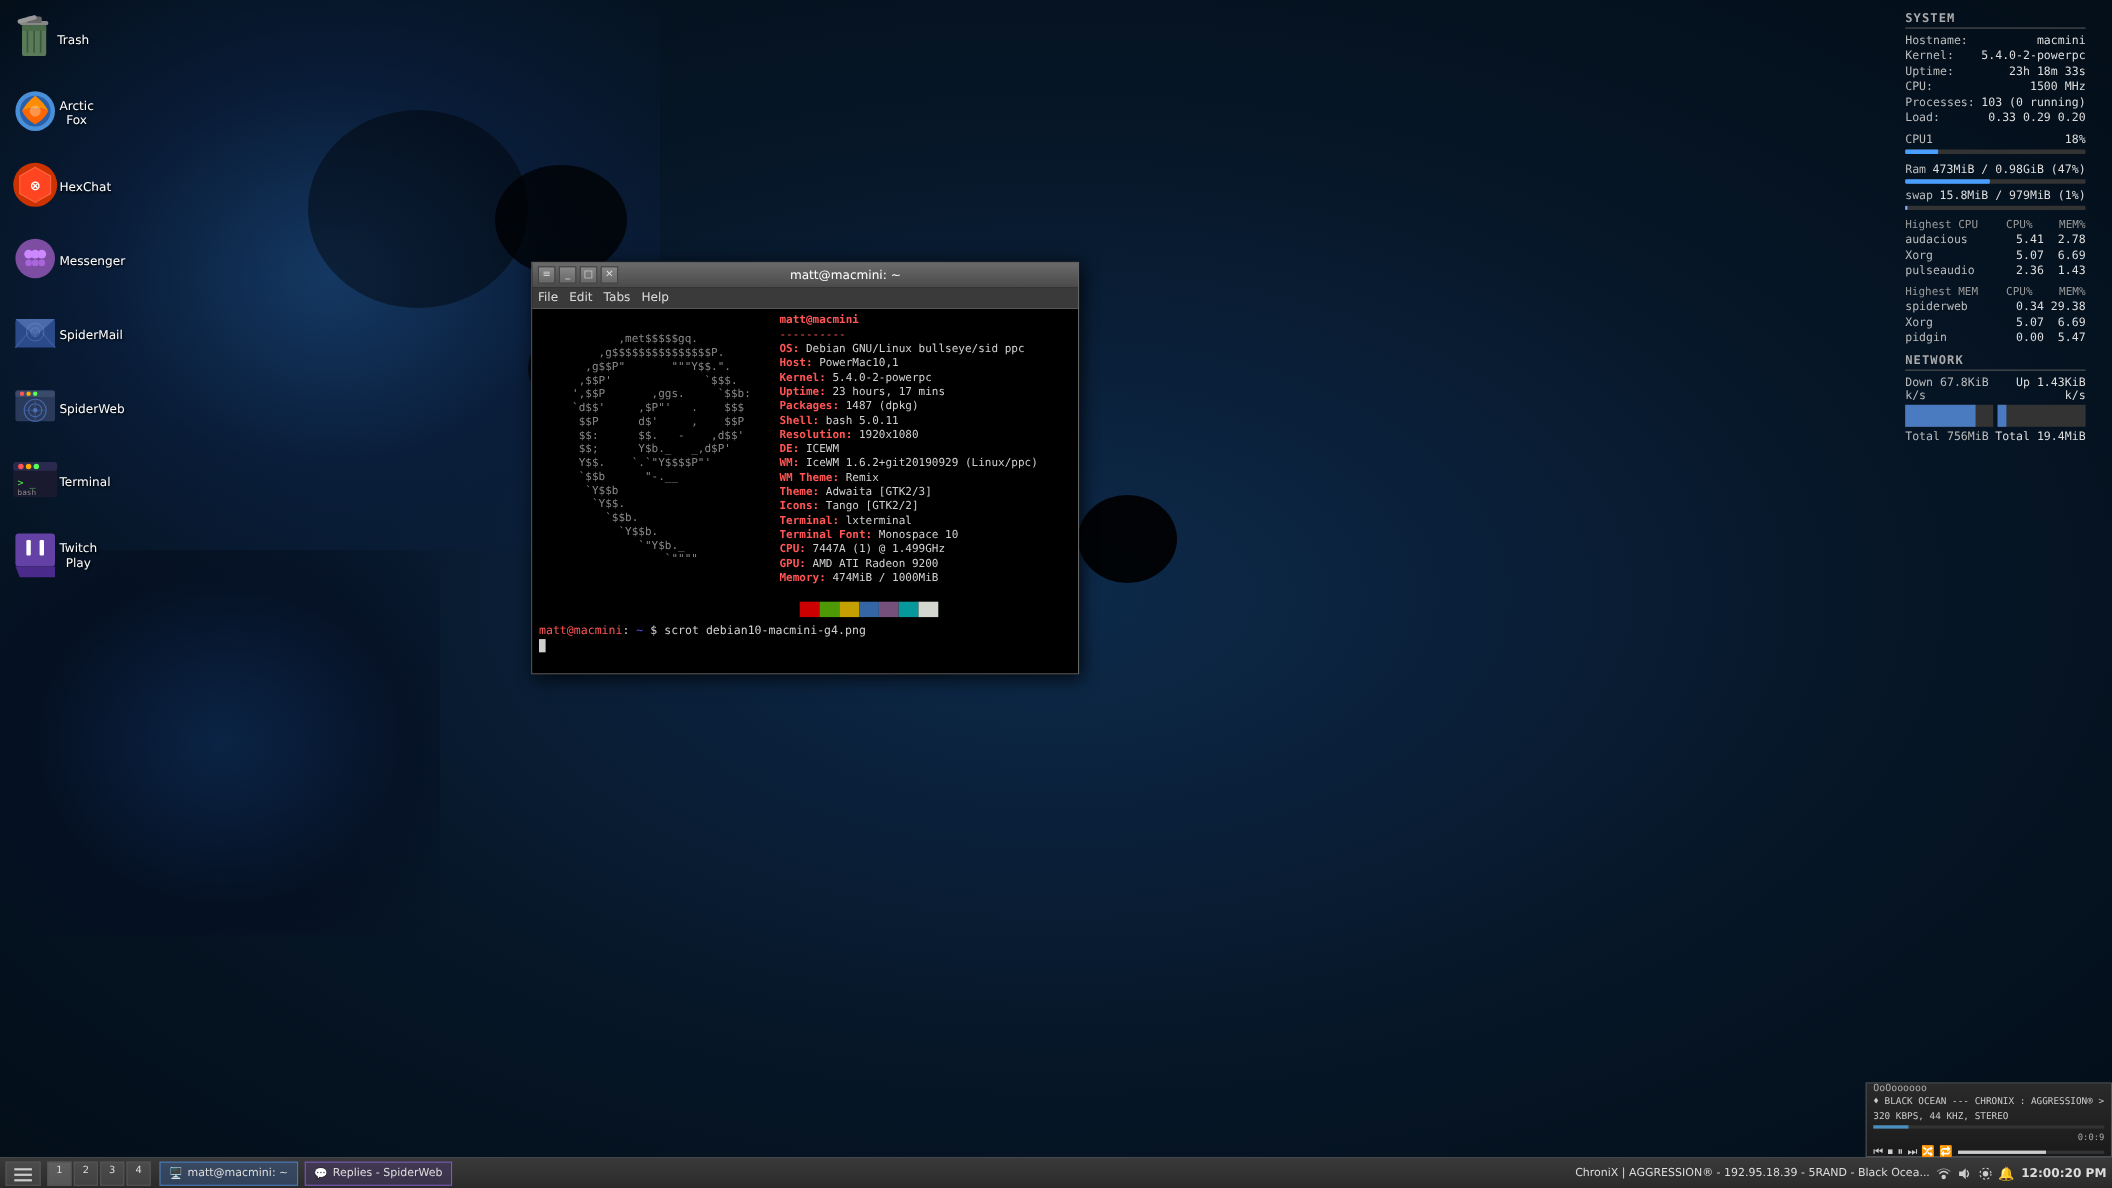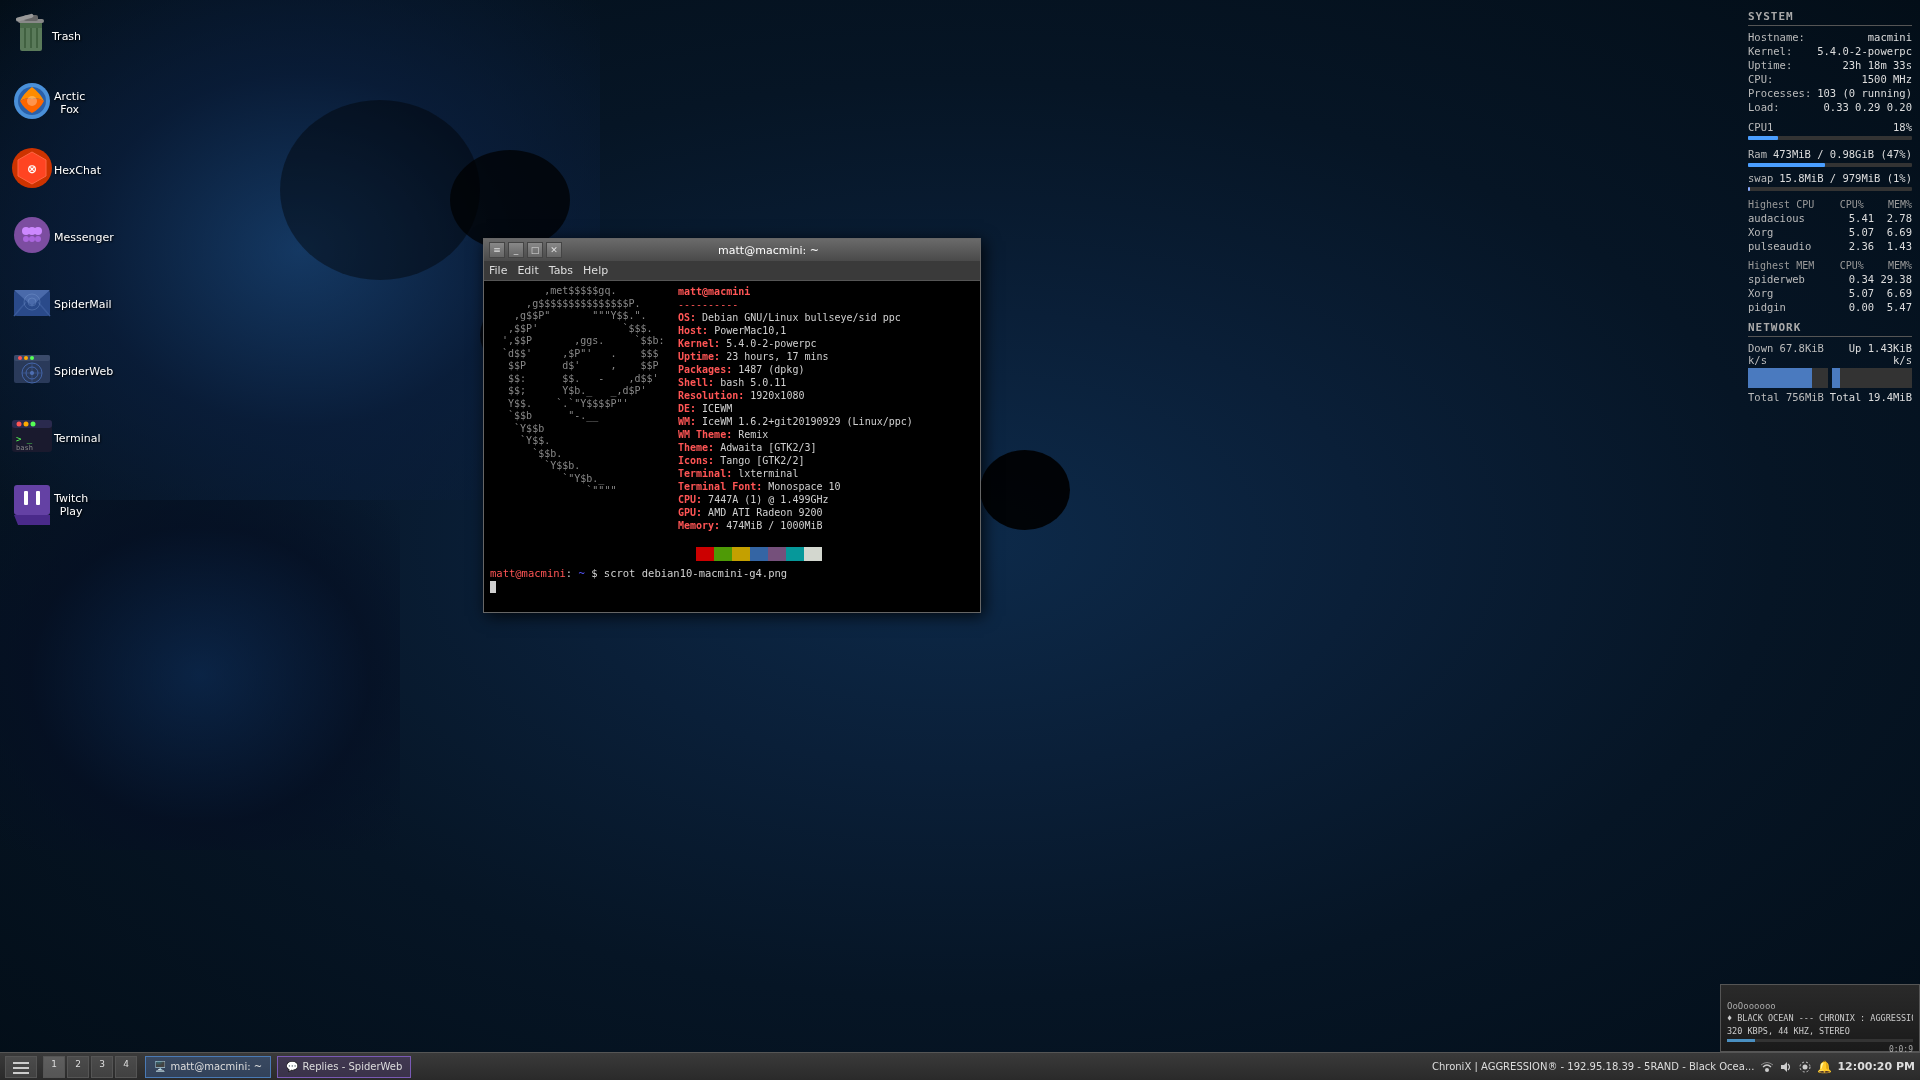--- a/index.html
+++ b/index.html
@@ -59,21 +59,21 @@
       color: white;
       font-size: 11px;
       text-align: center;
       text-shadow: 1px 1px 2px black;
     }
 
     
     .system-panel {
       position: absolute;
       top: 0;
-      right: 0;
+      right: 16px;
       width: 180px;
       background: rgba(0,0,0,0.0);
       padding: 10px 8px;
       color: #ccc;
       font-size: 11px;
       font-family: monospace;
     }
 
     .panel-section-title {
       color: #aaa;
@@ -293,25 +293,25 @@
       font-size: 12px;
       color: #ccc;
       cursor: pointer;
     }
 
     
     .media-player {
       position: absolute;
       bottom: 28px;
       right: 0;
-      width: 200px;
+      width: 224px;
       height: 68px;
       background: linear-gradient(to bottom, #2a2a2a, #1a1a1a);
       border: 1px solid #555;
-      padding: 16px 6px;
+      padding: 0 6px;
       font-size: 9px;
       color: #ccc;
       font-family: monospace;
     }
 
     .media-title-bar {
       display: flex;
       justify-content: space-between;
       margin-bottom: 2px;
       font-size: 9px;
@@ -650,21 +650,21 @@
       <span class="term-menu-item">File</span>
       <span class="term-menu-item">Edit</span>
       <span class="term-menu-item">Tabs</span>
       <span class="term-menu-item">Help</span>
     </div>
     <div class="terminal-content">
 
       <div style="display:flex;">
 
         <div style="color:#888; font-family: monospace; font-size:10px; line-height:1.25; margin-right:8px; min-width:180px;">
-<pre style="margin:0;color:#888;">         ,met$$$$$gq.
+<pre style="margin:18px;color:#888;">         ,met$$$$$gq.
       ,g$$$$$$$$$$$$$$$P.
     ,g$$P"       """Y$$.".
    ,$$P'              `$$$.
   ',$$P       ,ggs.     `$$b:
   `d$$'     ,$P"'   .    $$$
    $$P      d$'     ,    $$P
    $$:      $$.   -    ,d$$'
    $$;      Y$b._   _,d$P'
    Y$$.    `.`"Y$$$$P"'
    `$$b      "-.__

